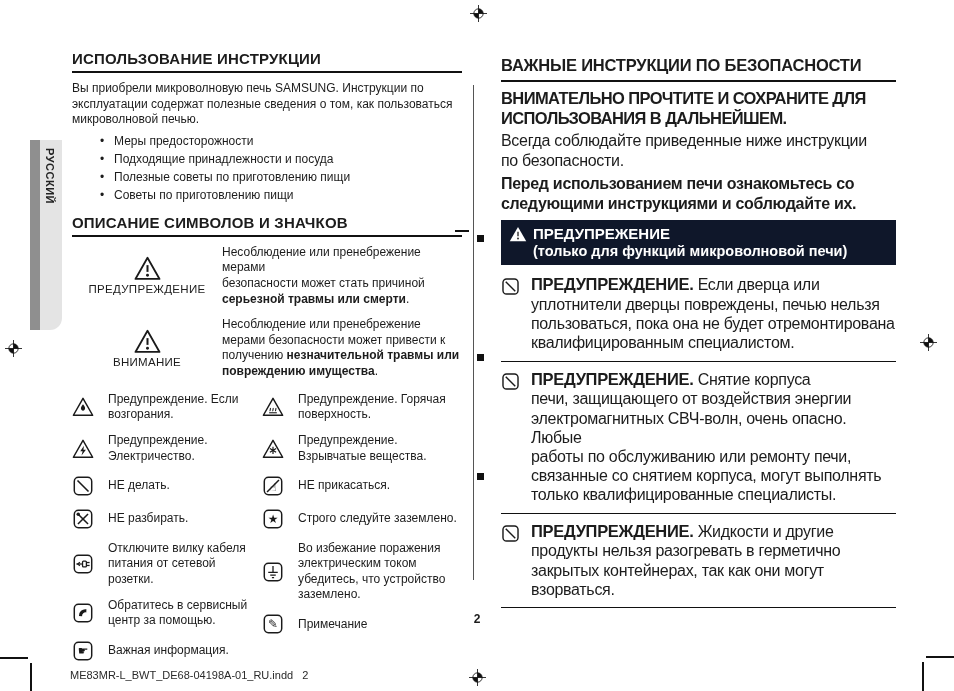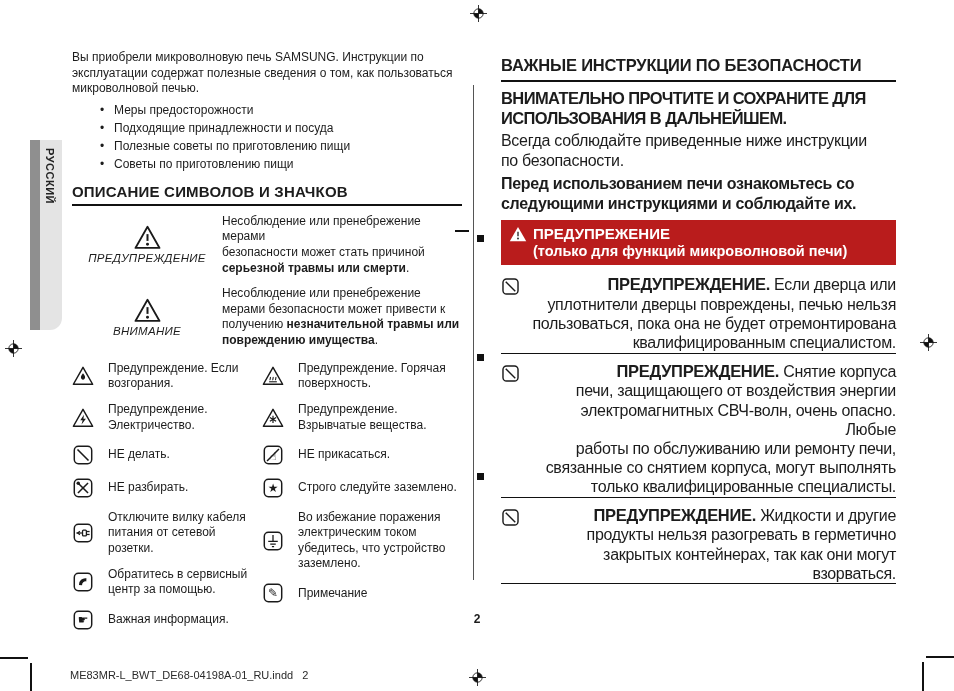--- a/index.html
+++ b/index.html
@@ -28,43 +28,43 @@
   .leftcol{position:absolute;left:72px;top:50px;width:390px;}
   .h-left{font-size:15px;font-weight:bold;border-bottom:2px solid #111;
           padding-bottom:4px;margin:0 0 8px 0;letter-spacing:0.2px;}
   .body-l{font-size:12px;line-height:1.3;margin:0 0 2px 0;}
   .bullets{margin:4px 0 10px 0;padding:0;list-style:none;}
   .bullets li{font-size:12px;line-height:1.5;padding-left:42px;position:relative;}
   .bullets li::before{content:"•";position:absolute;left:28px;}
   .def-row{display:flex;margin-bottom:10px;}
   .def-label-cell{width:150px;flex:none;display:flex;flex-direction:column;align-items:center;
                   justify-content:center;text-align:center;}
-  .def-label{font-size:11.5px;letter-spacing:0.3px;margin-top:2px;font-style:italic;}
+  .def-label{font-size:11.5px;letter-spacing:0.3px;margin-top:2px;}
   .def-text{flex:1;font-size:12px;line-height:1.3;}
   .symgrid{display:flex;margin-top:12px;}
   .symcol{display:flex;flex-direction:column;}
   .symcol1{width:190px;}
   .symcol2{width:200px;}
   .sym-row{display:flex;align-items:center;margin-bottom:11px;}
   .sym-ic{width:22px;height:22px;flex:none;margin-right:14px;}
   .sym-txt{font-size:12px;line-height:1.28;}
 
   
   .rightcol{position:absolute;left:487px;top:56px;width:395px;margin-left:14px;}
   .h-right{font-size:16.5px;font-weight:bold;border-bottom:2px solid #111;
            padding-bottom:5px;margin:0 0 6px 0;letter-spacing:-0.2px;}
   .r-sub{font-size:16.5px;font-weight:bold;line-height:1.22;letter-spacing:-0.6px;margin:0 0 3px 0;}
   .r-p{font-size:16px;line-height:1.25;letter-spacing:-0.3px;margin:0 0 3px 0;}
   .r-p.bold{font-weight:bold;}
-  .warnbar{background:#b91c1c;color:#fff;padding:5px 8px 6px 8px;margin:6px 0 6px 0;}
+  .warnbar{background:#0f172a;color:#fff;padding:5px 8px 6px 8px;margin:6px 0 6px 0;}
   .warnbar .l1{display:flex;align-items:center;font-weight:bold;font-size:15px;}
   .warnbar .l1 svg{margin-right:6px;}
   .warnbar .l2{font-weight:bold;font-size:14.5px;padding-left:24px;margin-top:1px;}
-  .warn{position:relative;padding:4px 0 0 30px;border-bottom:1.5px solid #111;
-        font-size:16px;line-height:1.2;letter-spacing:-0.3px;text-align:right;}
+  .warn{position:relative;padding:4px 0 8px 30px;border-bottom:1.5px solid #111;
+        font-size:16px;line-height:1.2;letter-spacing:-0.3px;}
   .warn .w-ic{position:absolute;left:0;top:6px;width:19px;height:19px;}
   .warn b{font-size:16.5px;}
 
   
   .pageno{position:absolute;left:0;top:612px;width:954px;text-align:center;
           font-size:12px;font-weight:bold;}
   .foot-left{position:absolute;left:70px;top:669px;font-size:11px;color:#2a2a2a;}
   .foot-right{position:absolute;right:39px;top:705px;font-size:11px;color:#2a2a2a;}
 
   svg{display:block;}
@@ -113,20 +113,21 @@
   <div class="sq-mark" style="left:477px;top:354px"></div>
   <div class="sq-mark" style="left:477px;top:473px"></div>
 
   <div class="side-strip"></div>
   <div class="side-tab"></div>
   <div class="side-tab-label">РУССКИЙ</div>
 
   <div class="vdivider"></div>
 
   <div class="leftcol">
+    <h1 class="h-left">ИСПОЛЬЗОВАНИЕ ИНСТРУКЦИИ</h1>
     <p class="body-l pl">Вы приобрели микроволновую печь SAMSUNG. Инструкции по
 эксплуатации содержат полезные сведения о том, как пользоваться
 микроволновой печью.</p>
     <ul class="bullets">
       <li>Меры предосторожности</li>
       <li>Подходящие принадлежности и посуда</li>
       <li>Полезные советы по приготовлению пищи</li>
       <li>Советы по приготовлению пищи</li>
     </ul>
 

